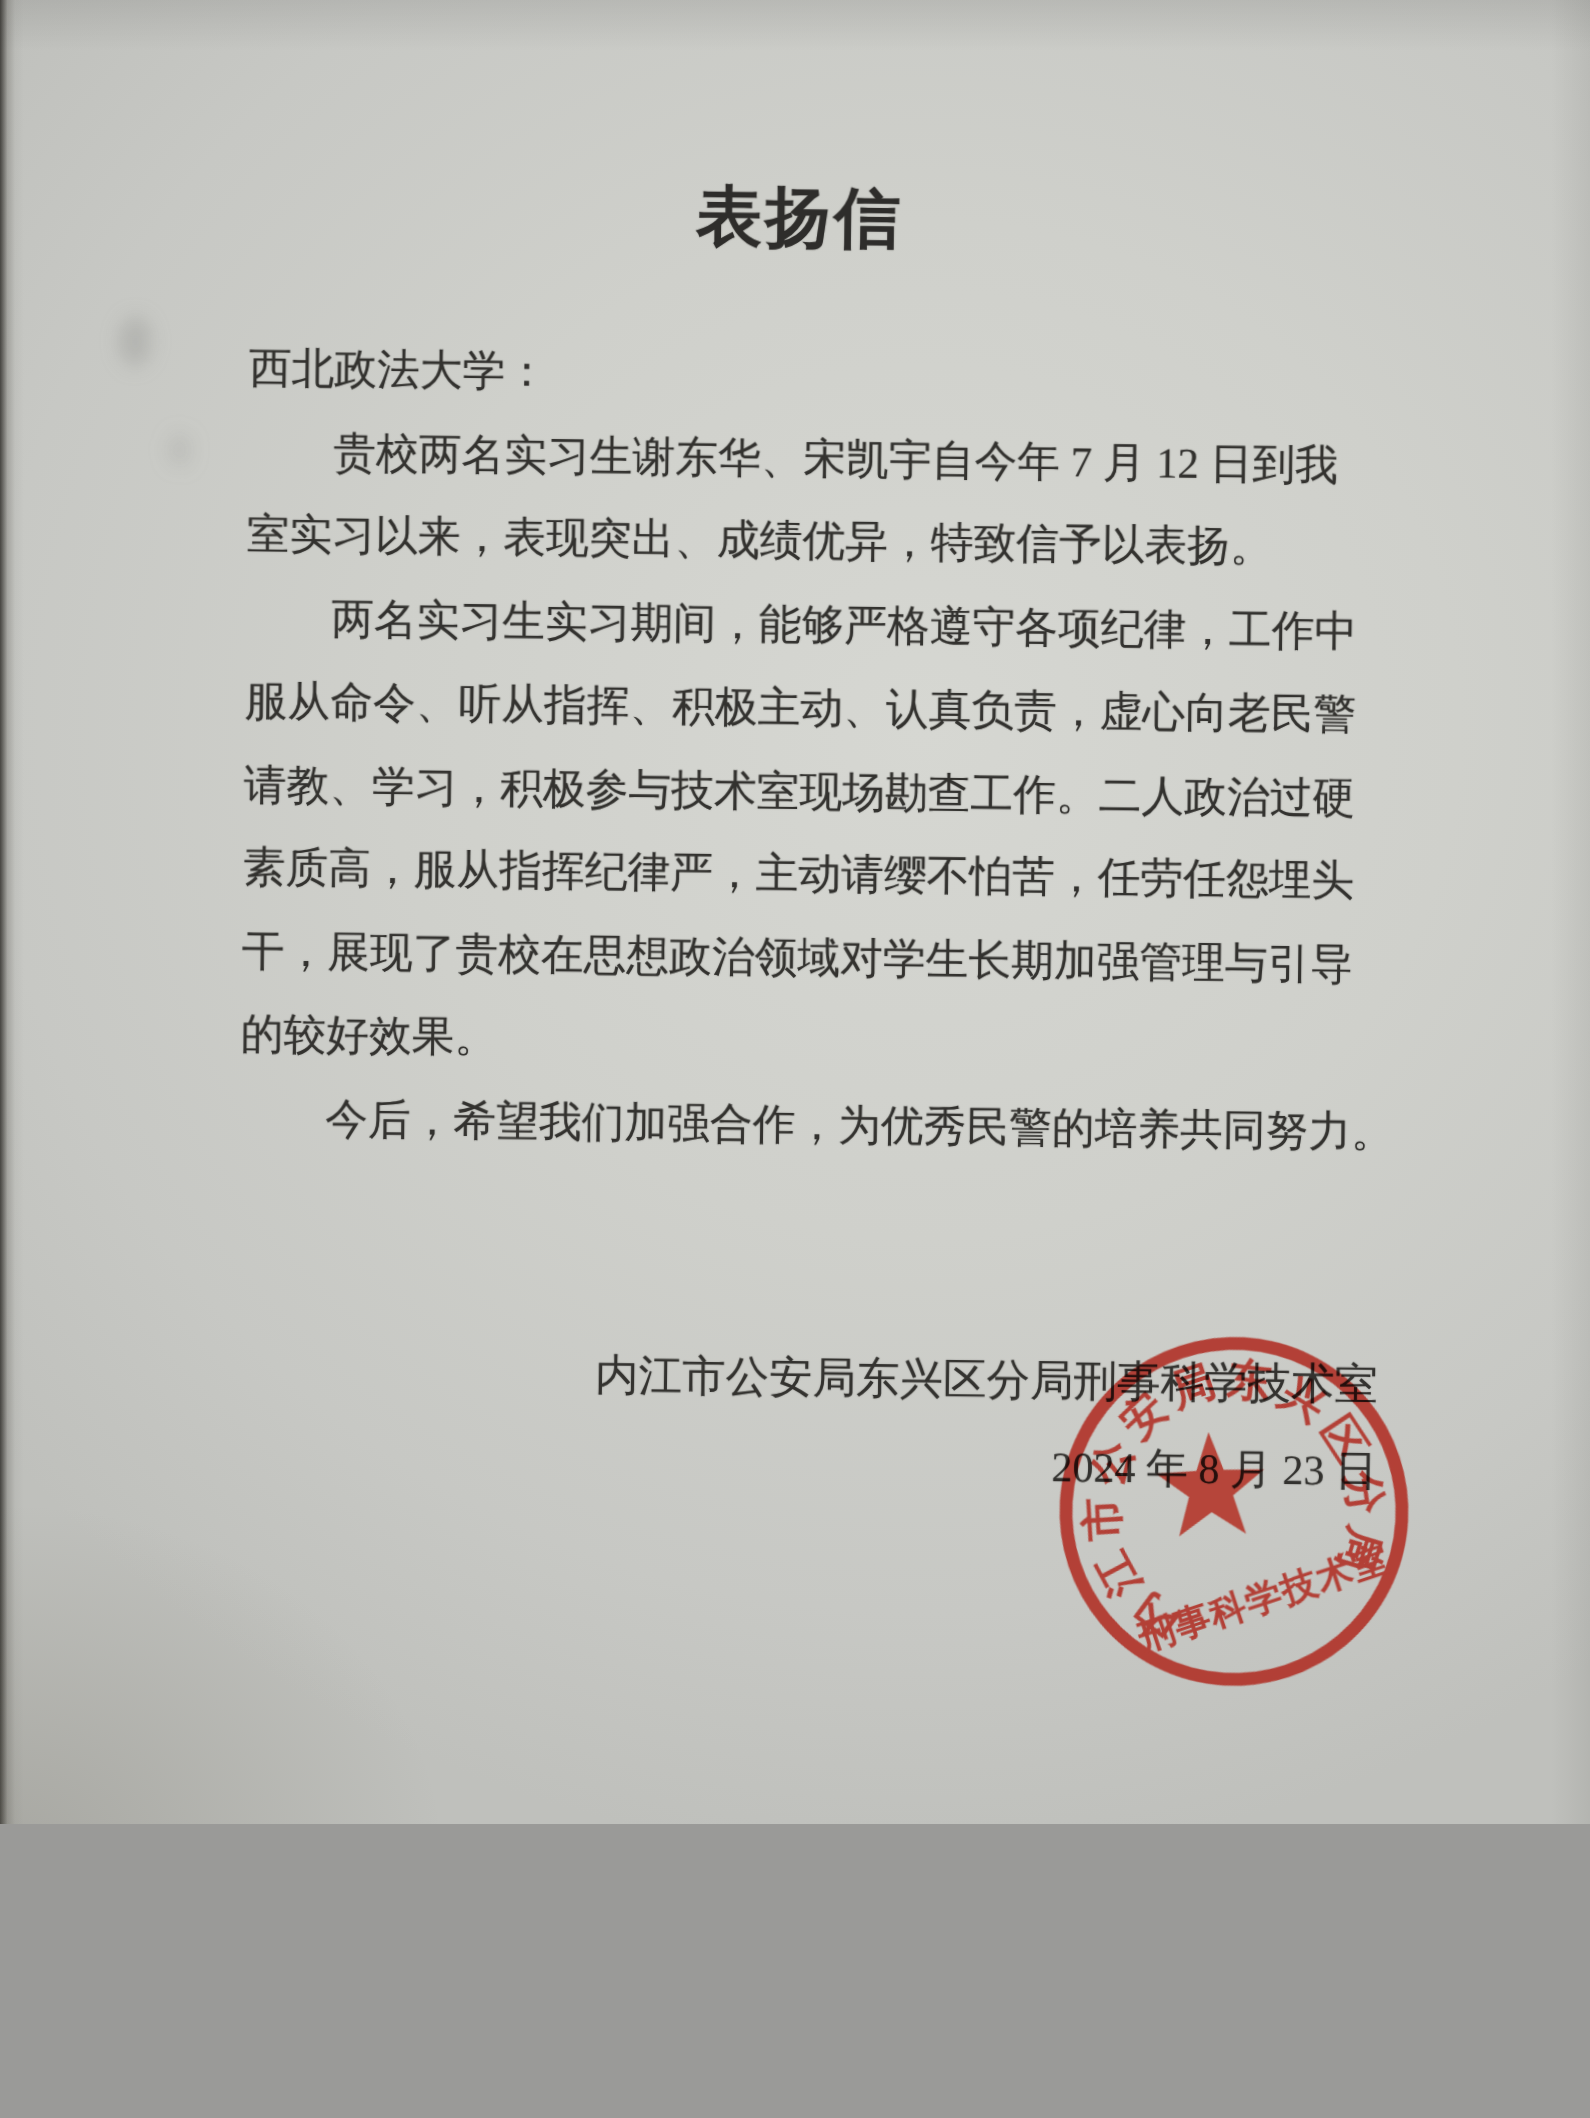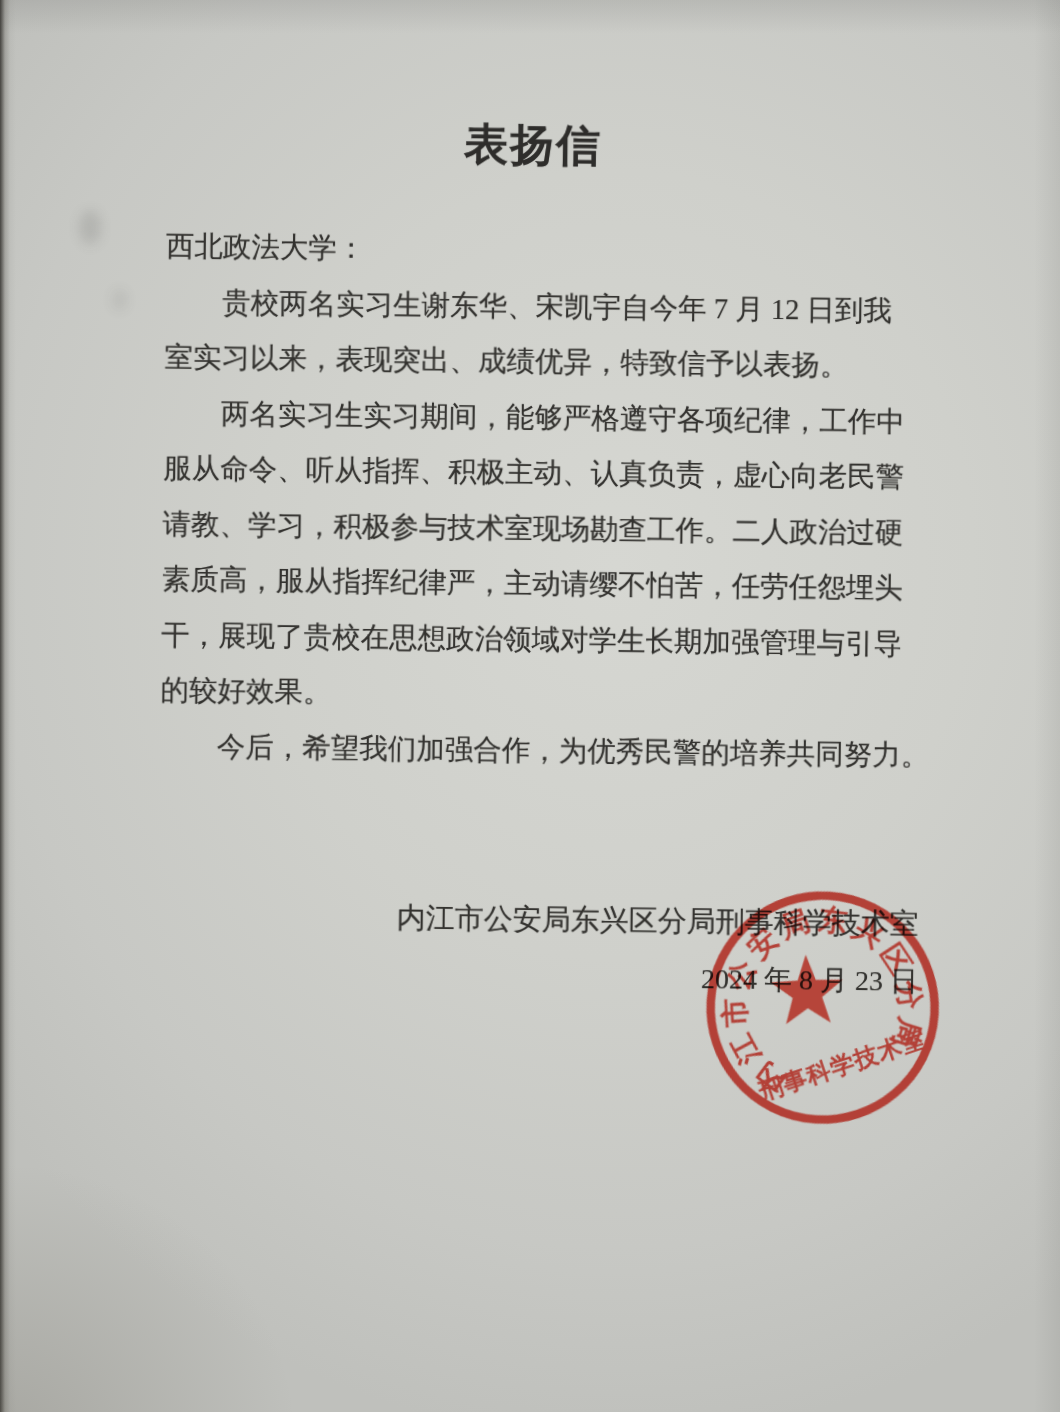--- a/index.html
+++ b/index.html
@@ -1,18 +1,18 @@
 <!DOCTYPE html>
 <html><head>
 <meta charset="utf-8">
 <style>
   html,body{margin:0;padding:0;background:#9a9a98;}
   .photo{
     position:relative;
-    width:1060px;height:1412px;
+    width:1060px;height:1216px;
     overflow:hidden;
     background:
       radial-gradient(ellipse 40% 28% at 0% 102%, rgba(105,102,92,.28), rgba(105,102,92,0) 70%),
       linear-gradient(90deg, rgba(38,36,32,.8) 0px, rgba(110,108,102,.38) 5px, rgba(150,150,145,.14) 10px, rgba(150,150,145,0) 16px),
       linear-gradient(180deg, rgba(92,92,90,.16) 0px, rgba(92,92,90,0) 34px),
       linear-gradient(270deg, rgba(100,100,96,.12) 0px, rgba(100,100,96,0) 26px),
       radial-gradient(ellipse 75% 62% at 58% 40%, #d6d7d2 0%, #cfd0cb 45%, #c7c8c4 78%, #bfc0bc 100%);
     font-family:"Liberation Serif","DejaVu Serif",serif;
   }
   .content{position:absolute;inset:0;transform:rotate(.7deg);transform-origin:530px 650px;}

